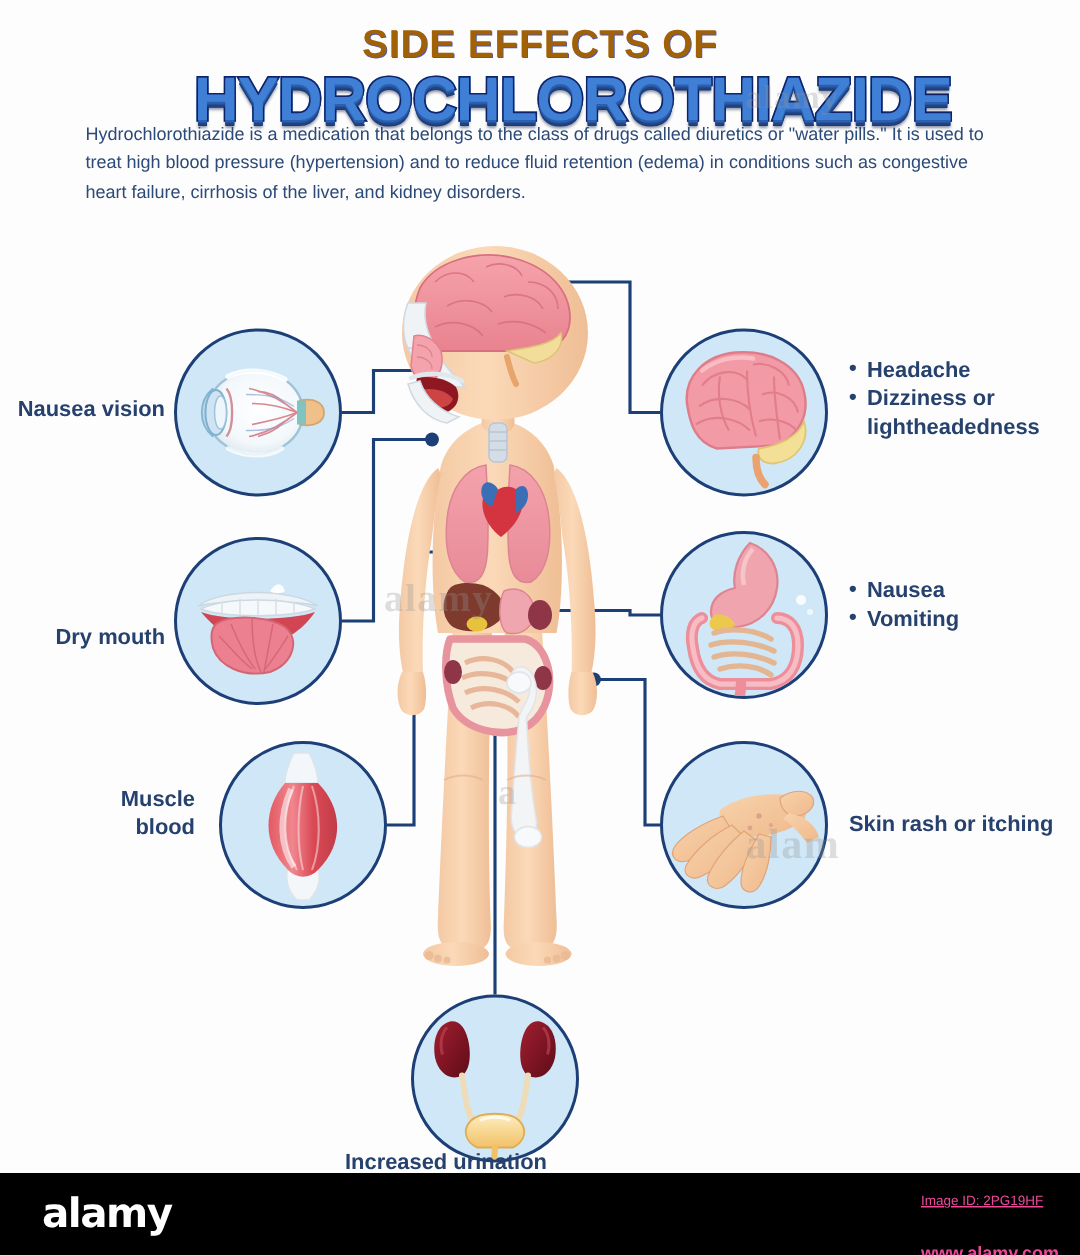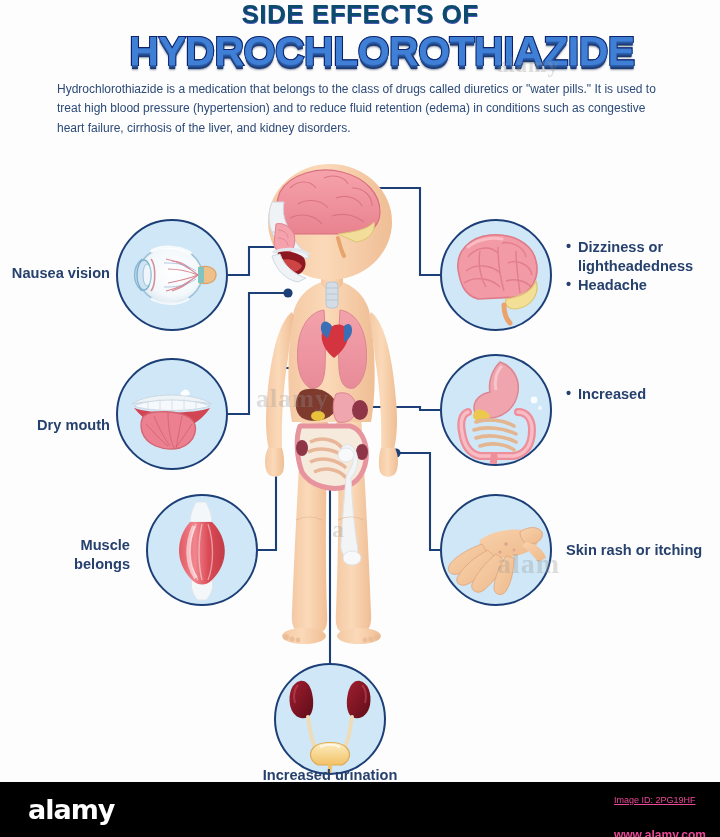--- a/index.html
+++ b/index.html
@@ -18,23 +18,23 @@
 
   
   #header-block {
     position: absolute; top: 0; left: 0; width: 720px;
     text-align: center;
   }
   #kicker {
     font-size: 26px;
     font-weight: bold;
     letter-spacing: 0.5px;
-    color: #0c4a6e;
+    color: #a16207;
     line-height: 26px;
-    padding-top: 1px;
+    padding-top: 16px;
     text-shadow: 0.5px 0.5px 0 #4a57b5;
   }
   #main-title {
     font-size: 41px;
     font-weight: bold;
     letter-spacing: -0.5px;
     line-height: 44px;
     margin-top: 2px;
     color: #3f7fd6;
     -webkit-text-stroke: 2.2px #10246b;
@@ -78,21 +78,21 @@
   }
   .callout-label {
     position: absolute;
     font-size: 14.6px;
     line-height: 19px;
     color: #26416d;
     font-weight: 600;
   }
   .label-right { text-align: left; }
   .label-left  { text-align: right; }
-  .label-center { text-align: center; }
+  .label-center { text-align: left; }
   .bullet-list { list-style: none; }
   .bullet-list li { position: relative; padding-left: 12px; white-space: nowrap; }
   .bullet-list li::before {
     content: "\2022";
     position: absolute; left: 0; top: -1px;
     color: #26416d;
   }
 
   
   .wm {
@@ -373,23 +373,23 @@
         <path d="M42,26 C28,42 26,66 44,84 C50,90 58,90 64,84 C82,66 80,42 64,26 Z" fill="url(#muscG)"></path>
 
         <g stroke="#ffffff" stroke-width="1.4" fill="none" opacity="0.45">
           <path d="M48,28 C40,46 40,68 50,84"></path>
           <path d="M54,28 C50,46 50,68 54,84"></path>
           <path d="M60,28 C66,46 66,68 60,84"></path>
         </g>
         <path d="M46,30 C38,48 38,68 48,82" stroke="#ffffff" stroke-width="4" fill="none" opacity="0.55"></path>
       </svg>
     </div>
-    <div class="callout-label label-left" style="left:0px; top:524px; width:130px;margin-top:12px;">
+    <div class="callout-label label-left" style="left:0px; top:524px; width:130px;">
       <div>Muscle</div>
-      <div>belongs</div>
+      <div>blood</div>
     </div>
   </div>
 
   <div class="callout">
     <div class="circle-icon" style="left:440px; top:219px; width:112px; height:112px;">
       <svg width="108" height="108" viewBox="0 0 108 108">
         <path d="M16,48 C14,30 28,16 48,14 C70,12 90,22 94,40 C98,56 90,70 76,76 L36,78 C22,74 18,62 16,48 Z" fill="#f29aa5" stroke="#e07b89" stroke-width="1.6"></path>
         <g stroke="#e07b89" stroke-width="1.4" fill="none" opacity="0.9">
           <path d="M26,36 C34,26 48,24 56,32"></path>
           <path d="M60,22 C70,20 82,26 84,36"></path>
@@ -403,22 +403,22 @@
         </g>
 
         <path d="M64,78 C78,76 90,70 94,60 C98,72 90,86 74,88 C66,88 62,84 64,78 Z" fill="#f4df97" stroke="#ddc673" stroke-width="1.2"></path>
 
         <path d="M62,84 C62,92 64,98 68,102" stroke="#eaa36f" stroke-width="5" fill="none" stroke-linecap="round"></path>
 
         <path d="M26,26 C36,18 50,16 60,18" stroke="#fbc3cb" stroke-width="3" fill="none" opacity="0.8" stroke-linecap="round"></path>
       </svg>
     </div>
     <ul class="callout-label label-right bullet-list" style="left:566px; top:238px; width:150px;">
+      <li>Headache</li>
       <li style="white-space:normal;">Dizziness or lightheadedness</li>
-      <li>Headache</li>
     </ul>
   </div>
 
   <div class="callout">
     <div class="circle-icon" style="left:440px; top:354px; width:112px; height:112px;">
       <svg width="108" height="108" viewBox="0 0 108 108">
 
         <path d="M58,6 C50,14 46,26 48,36 C38,38 32,44 32,52 C32,60 40,64 50,62 C64,60 74,50 76,36 C78,22 70,10 58,6 Z" fill="#f0a5ae" stroke="#dd8592" stroke-width="1.5"></path>
         <path d="M60,10 C54,16 52,26 54,34" stroke="#f8cdd3" stroke-width="3" fill="none" opacity="0.8"></path>
 
@@ -434,21 +434,22 @@
           <path d="M38,90 C50,86 64,88 72,94"></path>
         </g>
 
         <path d="M52,100 C52,108 50,114 46,118" stroke="#ee8e9b" stroke-width="7" fill="none" stroke-linecap="round"></path>
 
         <circle cx="92" cy="44" r="3.4" fill="#ffffff" opacity="0.85"></circle>
         <circle cx="98" cy="52" r="2" fill="#ffffff" opacity="0.7"></circle>
       </svg>
     </div>
     <ul class="callout-label label-right bullet-list" style="left:566px; top:385px; width:150px;">
-      <li>Increased</li>
+      <li>Nausea</li>
+      <li>Vomiting</li>
     </ul>
   </div>
 
   <div class="callout">
     <div class="circle-icon" style="left:440px; top:494px; width:112px; height:112px;">
       <svg width="108" height="108" viewBox="0 0 108 108">
         <defs>
           <linearGradient id="handG" x1="0" y1="0" x2="1" y2="1">
             <stop offset="0%" stop-color="#f8d2ac"></stop>
             <stop offset="100%" stop-color="#efb98b"></stop>

